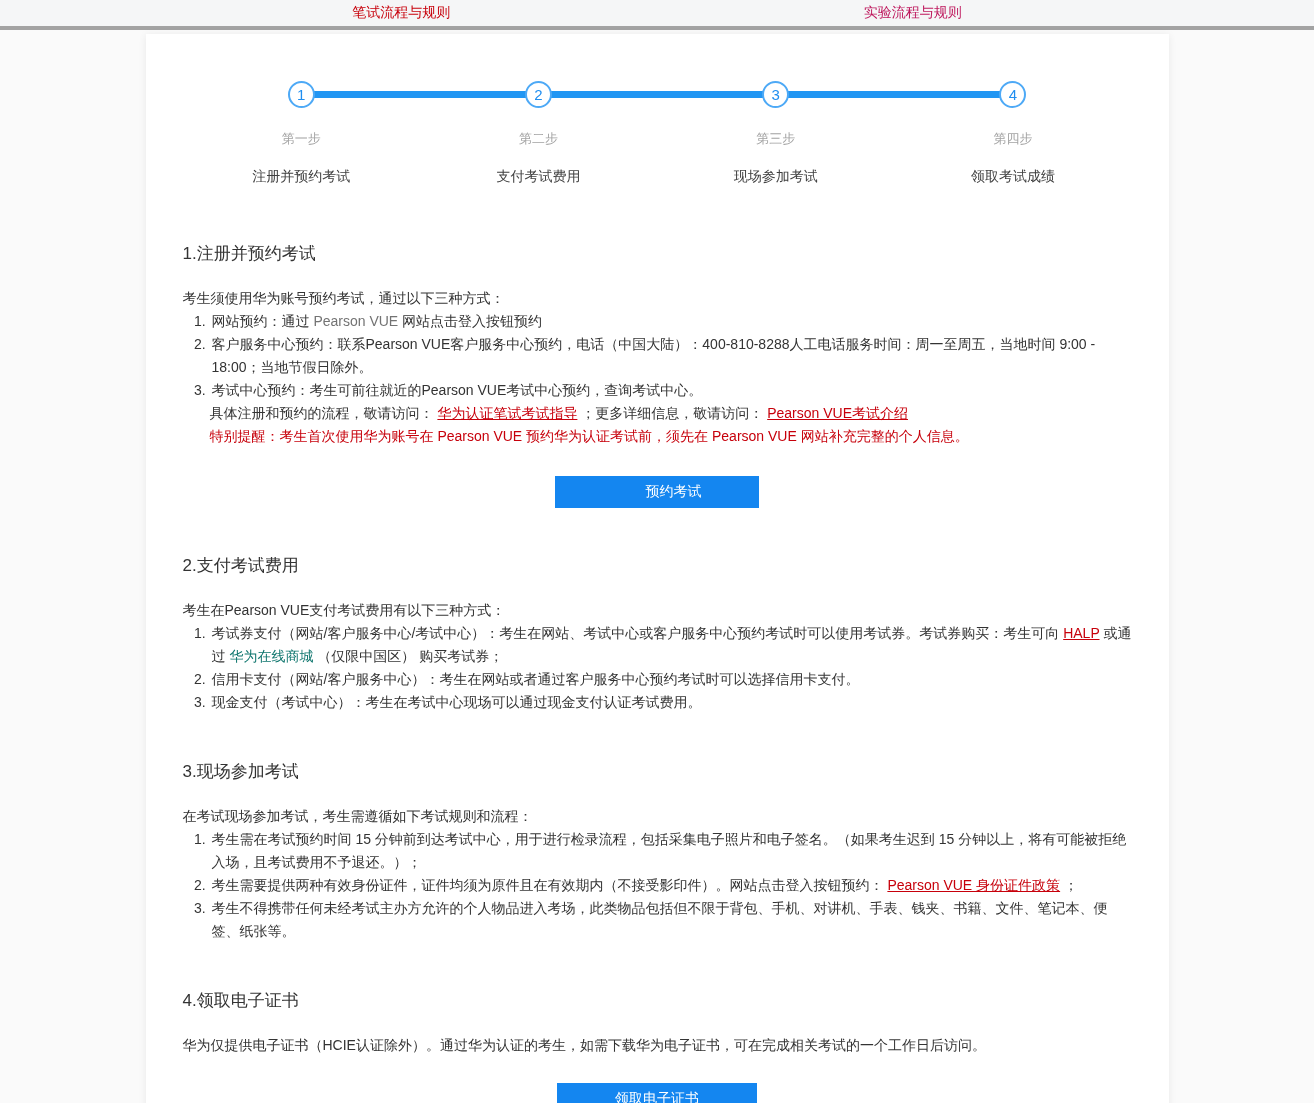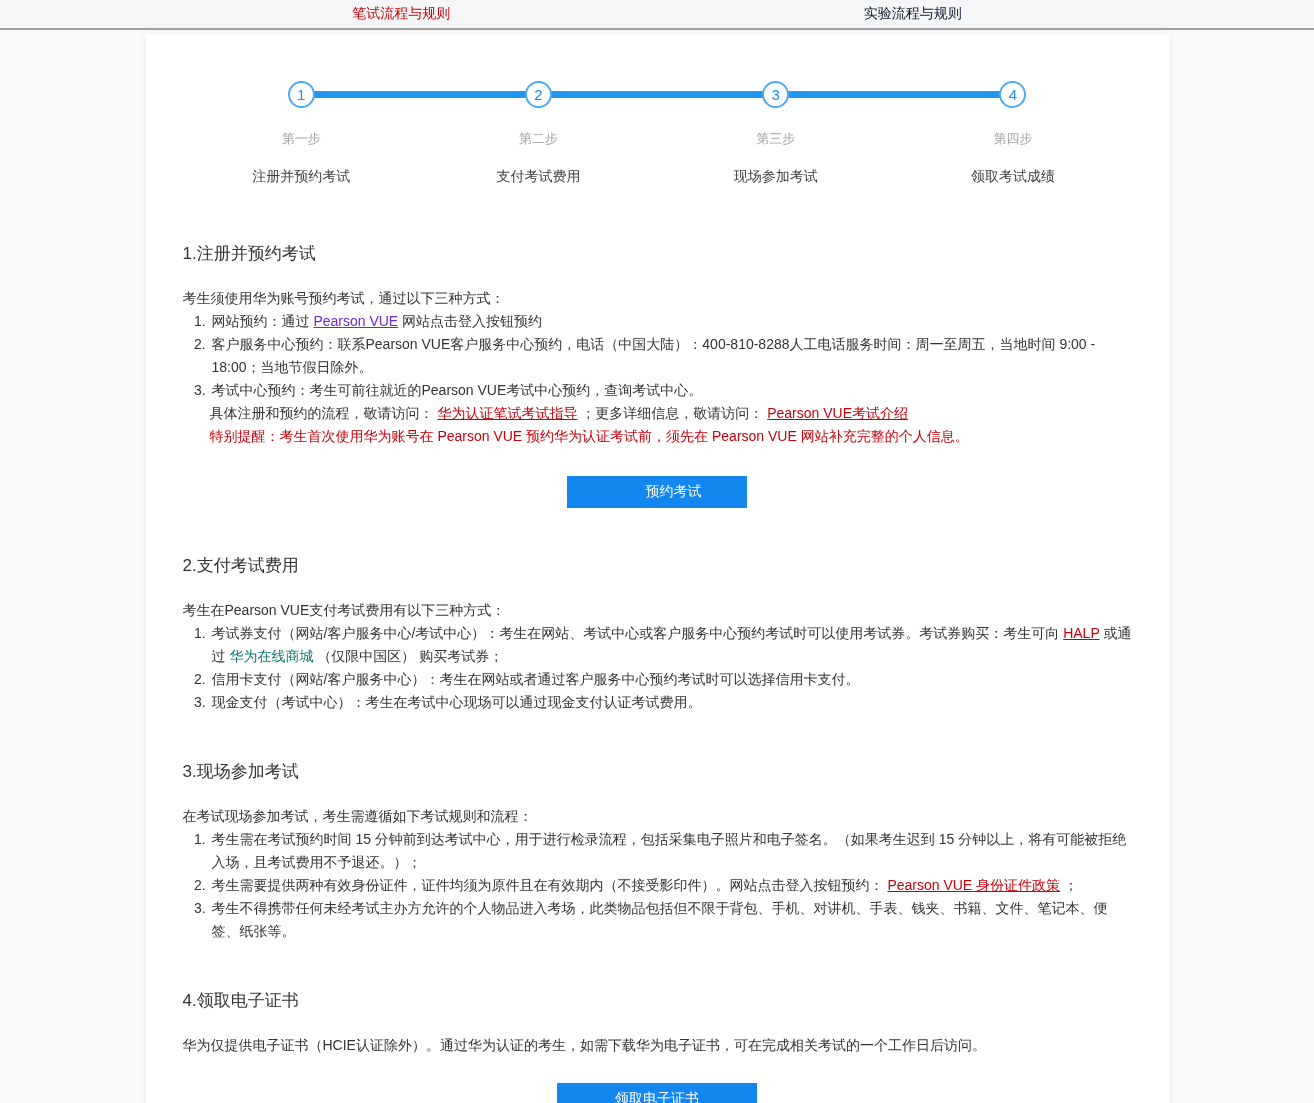--- a/index.html
+++ b/index.html
@@ -7,35 +7,35 @@
   body {
     background: #fafafa;
     font-family: "Liberation Sans", "DejaVu Sans", sans-serif;
     color: #333;
   }
   
   .topbar {
     width: 100%;
     height: 30px;
     background: #f5f6f7;
-    border-bottom: 2px solid #a3a3a3;
+    border-bottom: 4px solid #a3a3a3;
   }
   .topbar-inner {
     width: 1023px;
     margin: 0 auto;
     height: 100%;
     display: flex;
   }
   .top-tab {
     flex: 1;
     display: flex;
     align-items: center;
     justify-content: center;
     font-size: 14px;
-    color: #0f172a;
+    color: #be185d;
     cursor: pointer;
   }
   .top-tab.active { color: #c7000b; }
   
   .card {
     width: 1023px;
     margin: 4px auto 8px;
     background: #ffffff;
     box-shadow: 0 1px 8px rgba(0,0,0,0.07);
     min-height: 1062px;
@@ -98,36 +98,36 @@
     font-size: 14px;
     line-height: 23px;
   }
   ol.rules li { padding-left: 2px; }
   .sub-line {
     margin-left: 27px;
     font-size: 14px;
     line-height: 23px;
   }
   .red-text { color: #c7000b; }
-  a.blue-link { color: #6d28d9; text-decoration: underline; cursor: pointer; }
+  a.blue-link { color: #737373; cursor: pointer; }
   a.red-link { color: #c7000b; text-decoration: underline; cursor: pointer; }
   a.red-link-plain { color: #0f766e; text-decoration: none; cursor: pointer; }
   .primary-btn {
     display: block;
     margin: 28px auto 0;
     height: 32px;
     border: none;
     border-radius: 0;
     background: #1486f0;
     color: #ffffff;
     font-size: 14px;
     font-family: inherit;
     cursor: pointer;
   }
-  .btn-book { width: 180px; padding-left: 33px; }
+  .btn-book { width: 204px; padding-left: 33px; }
   .btn-cert { width: 200px; margin-top: 26px; }
 </style>
 </head>
 <body>
 
 <div class="topbar">
   <div class="topbar-inner">
     <div class="top-tab active">笔试流程与规则</div>
     <div class="top-tab">实验流程与规则</div>
   </div>

